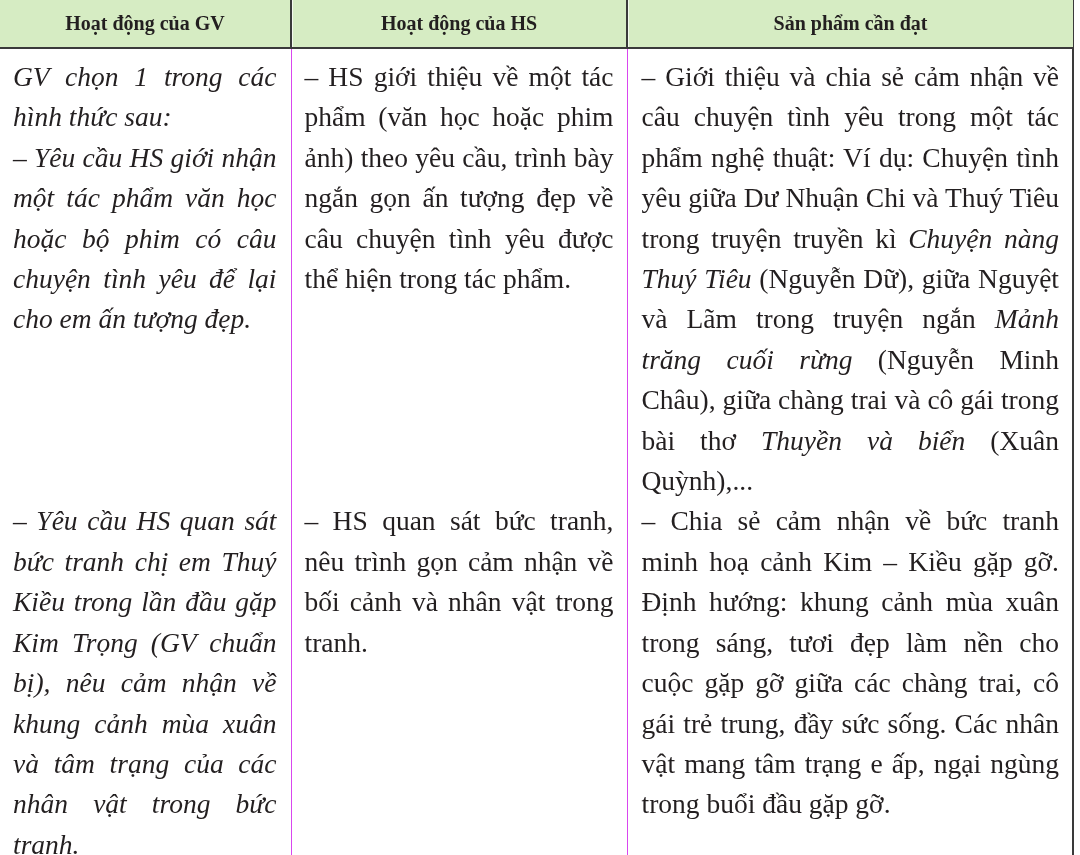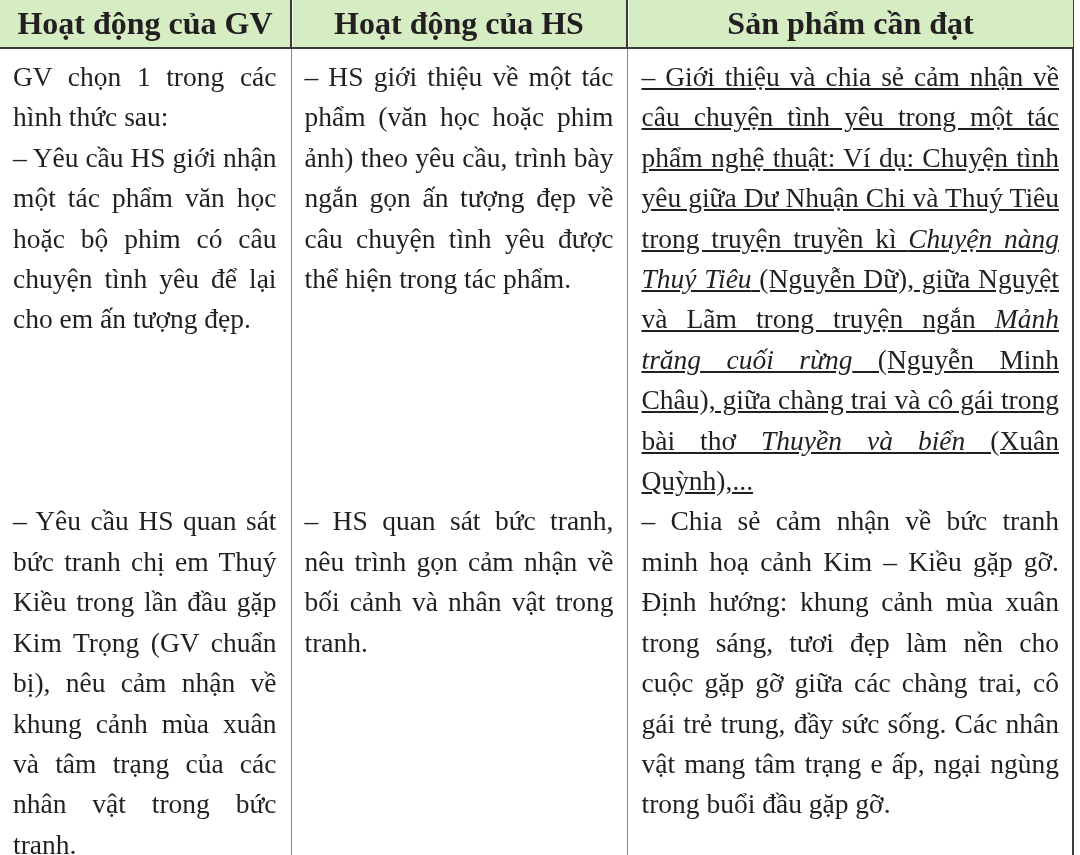--- a/index.html
+++ b/index.html
@@ -30,46 +30,46 @@
       width: 1073px;
     }
     table.lesson-table col.c1 { width: 291px; }
     table.lesson-table col.c2 { width: 336px; }
     table.lesson-table col.c3 { width: 446px; }
 
     th {
       background: #d6ecc3;
       height: 47px;
       font-weight: bold;
-      font-size: 32px;
+      font-size: 20px;
       text-align: center;
       vertical-align: middle;
       padding: 0;
       border-bottom: 2px solid #3a3a3a;
       border-left: 2px solid #3a3a3a;
       box-shadow: inset 1px 0 0 #f3f9ee;
     }
     th:first-child { border-left: none; box-shadow: none; }
 
     td {
       vertical-align: top;
       font-size: 27.5px;
       line-height: 40.4px;
       text-align: justify;
       border-left: 1px solid #d946ef;
       padding: 0;
     }
     td:first-child { border-left: none; }
 
-    td.col-gv { padding: 0 14px 0 13px; }
+    td.col-gv { padding: 0 14px 0 13px; font-style: italic; }
     td.col-hs { padding: 0 13px 0 13px; }
     td.col-sp { padding: 0 14px 0 14px; }
 
     tr.row-1 td { padding-top: 8px; }
-    tr.row-1 td.col-sp { padding-bottom: 0; text-decoration: underline; }
+    tr.row-1 td.col-sp { padding-bottom: 0; }
     tr.row-2 td { padding-top: 0; }
 
     .para {
       display: block;
       text-align: justify;
       text-align-last: left;
     }
     em { font-style: italic; }
   </style>
 </head>

